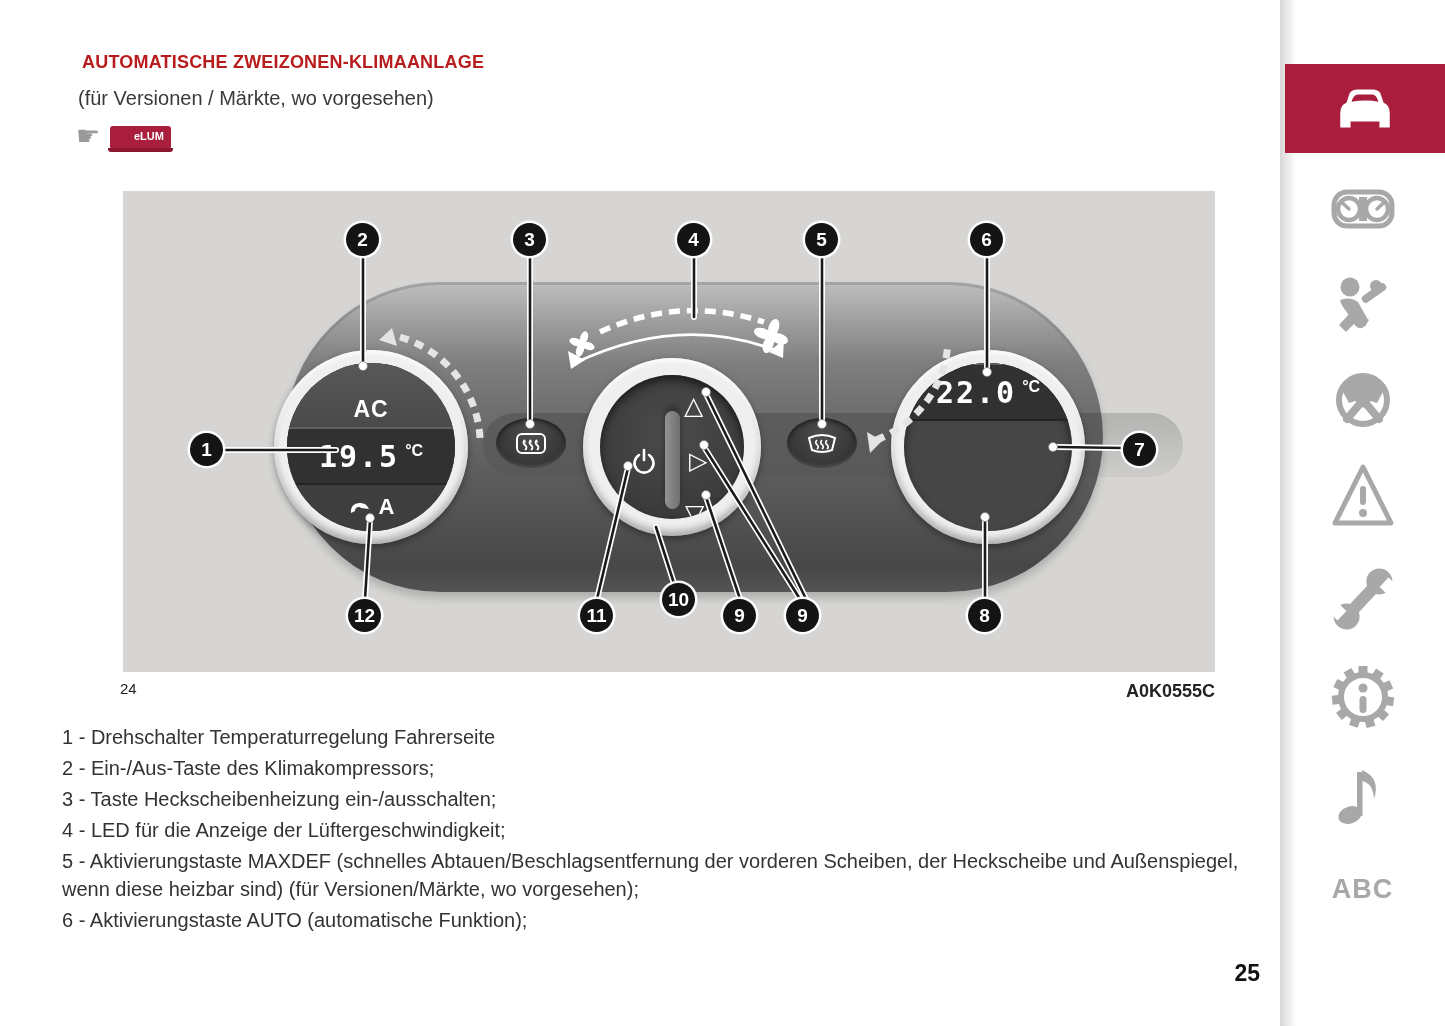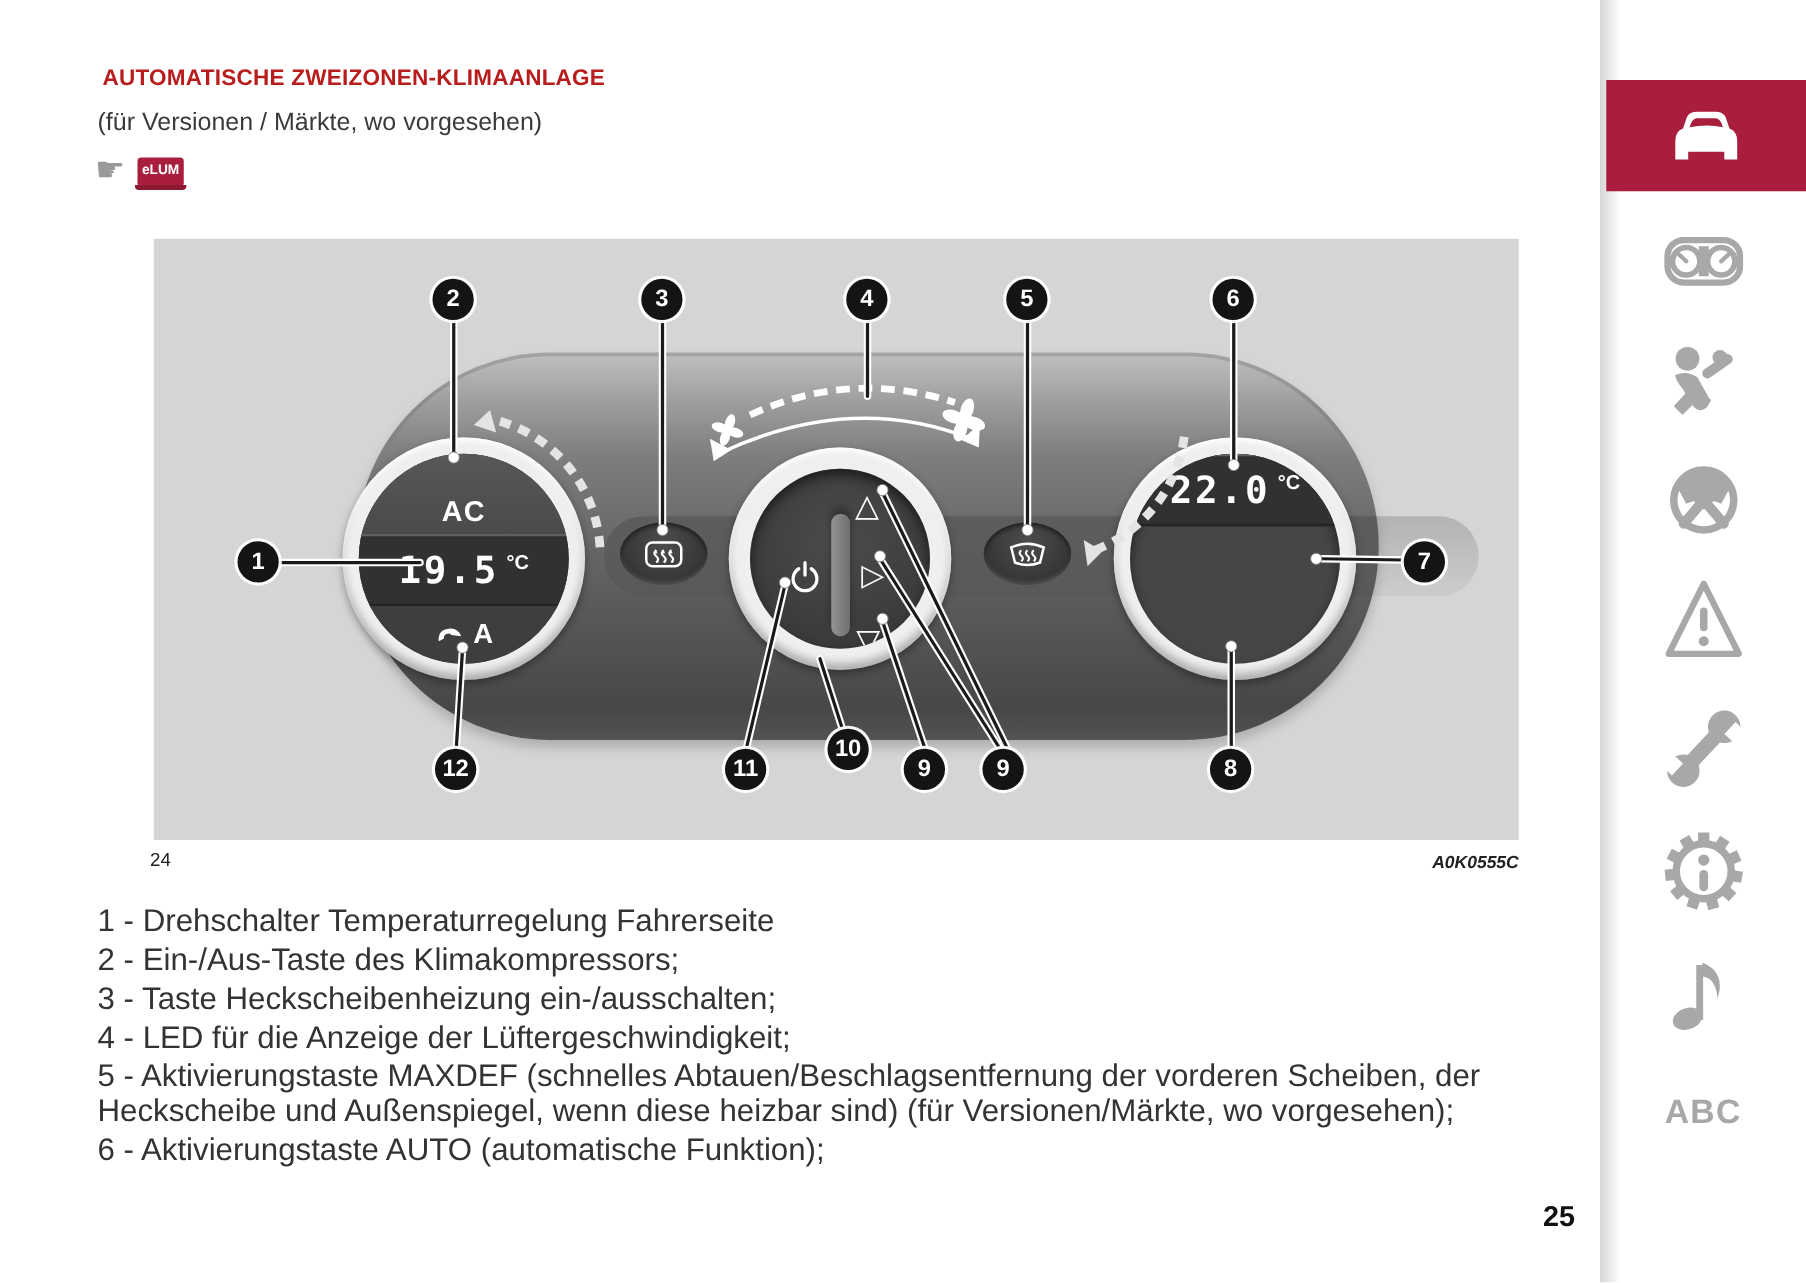--- a/index.html
+++ b/index.html
@@ -7,21 +7,21 @@
     width:1445px;height:1026px;position:relative;background:#ffffff;
     font-family:"Liberation Sans", sans-serif;overflow:hidden;color:#333;
   }
   
   .title{position:absolute;left:82px;top:52px;font-size:18px;font-weight:bold;
     color:#b91c1c;letter-spacing:.2px;}
   .subtitle{position:absolute;left:78px;top:87px;font-size:20px;color:#3a3a3a;}
   .hand{position:absolute;left:76px;top:120px;font-size:27px;color:#9a9a9a;}
   .elum{position:absolute;left:110px;top:126px;width:37px;height:22px;background:#a91e3c;
     border-radius:3px 3px 1px 1px;color:#fff;font-size:11px;font-weight:bold;
-    text-align:center;line-height:20px;}
+    text-align:left;line-height:20px;padding-left:24px;}
   .elum::after{content:"";position:absolute;left:-2px;right:-2px;bottom:-4px;height:4px;
     background:#8c1730;border-radius:0 0 3px 3px;}
   
   .figure{position:absolute;left:123px;top:191px;width:1092px;height:481px;background:#d6d5d3;}
   .panel{position:absolute;left:162px;top:91px;width:818px;height:310px;border-radius:160px;
     background:linear-gradient(180deg,#a4a4a4 0%,#8b8b8b 14%,#707070 40%,#5a5a5a 65%,#474747 92%,#535353 100%);
     box-shadow:0 6px 9px rgba(0,0,0,.18);}
   .panel::before{content:"";position:absolute;inset:3px;border-radius:inherit;
     background:linear-gradient(180deg,rgba(255,255,255,.28),rgba(255,255,255,0) 26%);}
   .panel-band{position:absolute;left:360px;top:222px;width:700px;height:64px;border-radius:32px;
@@ -46,23 +46,23 @@
     display:flex;align-items:center;justify-content:center;}
   .lever{position:absolute;left:65px;top:36px;width:15px;height:98px;border-radius:8px;
     background:linear-gradient(90deg,#939393,#6f6f6f);box-shadow:0 -5px 7px rgba(0,0,0,.35);}
   .tri{position:absolute;color:#fff;line-height:1;}
   .overlay{position:absolute;left:0;top:0;width:1092px;height:481px;pointer-events:none;}
   .co{position:absolute;width:33px;height:33px;border-radius:50%;background:#141414;
     color:#fff;font-weight:bold;font-size:19px;text-align:center;line-height:33px;
     box-shadow:0 0 0 2.5px rgba(255,255,255,.95);}
   .fig-num{position:absolute;left:120px;top:680px;font-size:15px;color:#222;}
   .fig-code{position:absolute;left:123px;top:681px;width:1092px;text-align:right;
-    font-size:14px;font-weight:bold;color:#222;font-style:italic;}
+    font-size:18px;font-weight:bold;color:#222;}
   
-  .legend{position:absolute;left:78px;top:723px;width:1188px;font-size:25px;color:#333;}
+  .legend{position:absolute;left:62px;top:723px;width:1188px;font-size:20px;color:#333;}
   .legend-item{line-height:28px;margin-bottom:3px;}
   .page-num{position:absolute;left:1160px;top:960px;width:100px;text-align:right;
     font-size:23px;font-weight:bold;color:#111;}
   
   .sidebar{position:absolute;right:0;top:0;width:165px;height:1026px;background:#fff;}
   .sidebar::before{content:"";position:absolute;left:0;top:0;width:16px;height:100%;
     background:linear-gradient(90deg,rgba(110,110,110,.28),rgba(255,255,255,0));}
   .sb-tab{position:absolute;left:5px;right:0;top:64px;height:89px;background:#a91e3c;
     display:flex;align-items:center;justify-content:center;}
   .sb-ico{position:absolute;left:0;width:100%;display:flex;justify-content:center;}

